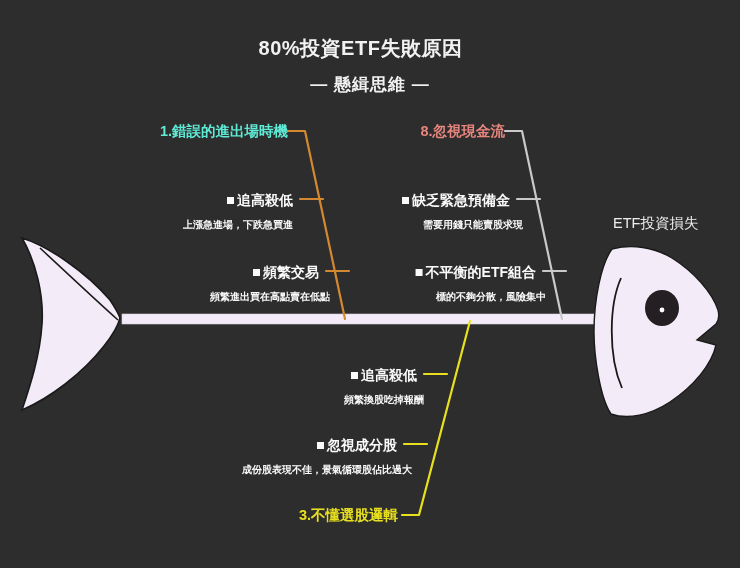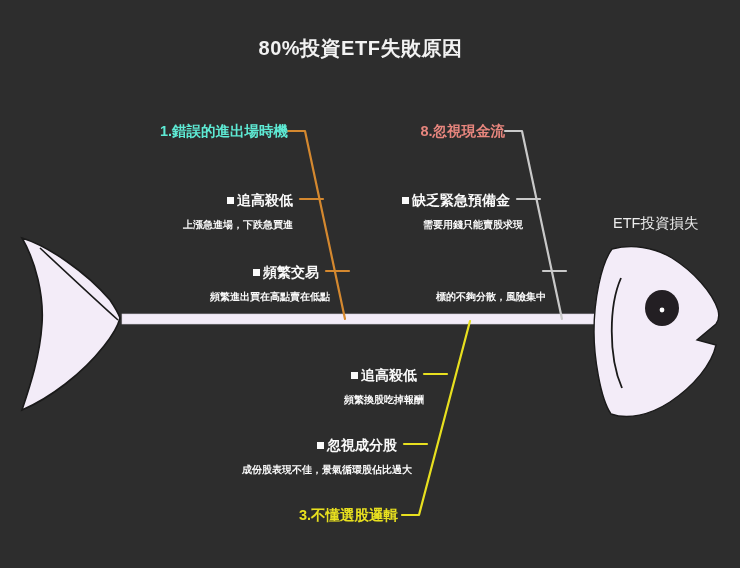--- a/index.html
+++ b/index.html
@@ -116,20 +116,21 @@
     <polyline points="505,131 522,131 562,319" fill="none" stroke="#c9c9c9" stroke-width="2.2" stroke-linejoin="round" stroke-linecap="round"></polyline>
     <line x1="517" y1="199" x2="540" y2="199" stroke="#c9c9c9" stroke-width="2.2" stroke-linecap="round"></line>
     <line x1="543" y1="271" x2="566" y2="271" stroke="#c9c9c9" stroke-width="2.2" stroke-linecap="round"></line>
 
     <polyline points="402,515 419,515 470,321" fill="none" stroke="#e8e01f" stroke-width="2.2" stroke-linejoin="round" stroke-linecap="round"></polyline>
     <line x1="424" y1="374" x2="447" y2="374" stroke="#e8e01f" stroke-width="2.2" stroke-linecap="round"></line>
     <line x1="404" y1="444" x2="427" y2="444" stroke="#e8e01f" stroke-width="2.2" stroke-linecap="round"></line>
   </svg>
 
   <div class="txt title-main">80%投資ETF失敗原因</div>
+  <div class="txt title-sub">— 懸緝思維 —</div>
 
   <div class="txt effect-label" style="left:613px; top:216px;">ETF投資損失</div>
 
   <div class="txt branch-label right-align" style="left:288px; top:124px; color:#5eead4;">1.錯誤的進出場時機</div>
 
   <div class="txt cause-head right-align" style="left:293px; top:193px;">
     <span class="bullet-sq"></span><span>追高殺低</span>
   </div>
   <div class="txt cause-detail right-align" style="left:293px; top:220px;">上漲急進場，下跌急買進</div>
 
@@ -138,20 +139,23 @@
   </div>
   <div class="txt cause-detail right-align" style="left:330px; top:292px;">頻繁進出買在高點賣在低點</div>
 
   <div class="txt branch-label right-align" style="left:505px; top:124px; color:#e8867e;">8.忽視現金流</div>
 
   <div class="txt cause-head right-align" style="left:510px; top:193px;">
     <span class="bullet-sq"></span><span>缺乏緊急預備金</span>
   </div>
   <div class="txt cause-detail right-align" style="left:523px; top:220px;">需要用錢只能賣股求現</div>
 
+  <div class="txt cause-head right-align" style="left:536px; top:265px;">
+    <span class="bullet-sq"></span><span>不平衡的ETF組合</span>
+  </div>
   <div class="txt cause-detail right-align" style="left:546px; top:292px;">標的不夠分散，風險集中</div>
 
   <div class="txt cause-head right-align" style="left:417px; top:368px;">
     <span class="bullet-sq"></span><span>追高殺低</span>
   </div>
   <div class="txt cause-detail right-align" style="left:424px; top:395px;">頻繁換股吃掉報酬</div>
 
   <div class="txt cause-head right-align" style="left:397px; top:438px;">
     <span class="bullet-sq"></span><span>忽視成分股</span>
   </div>

